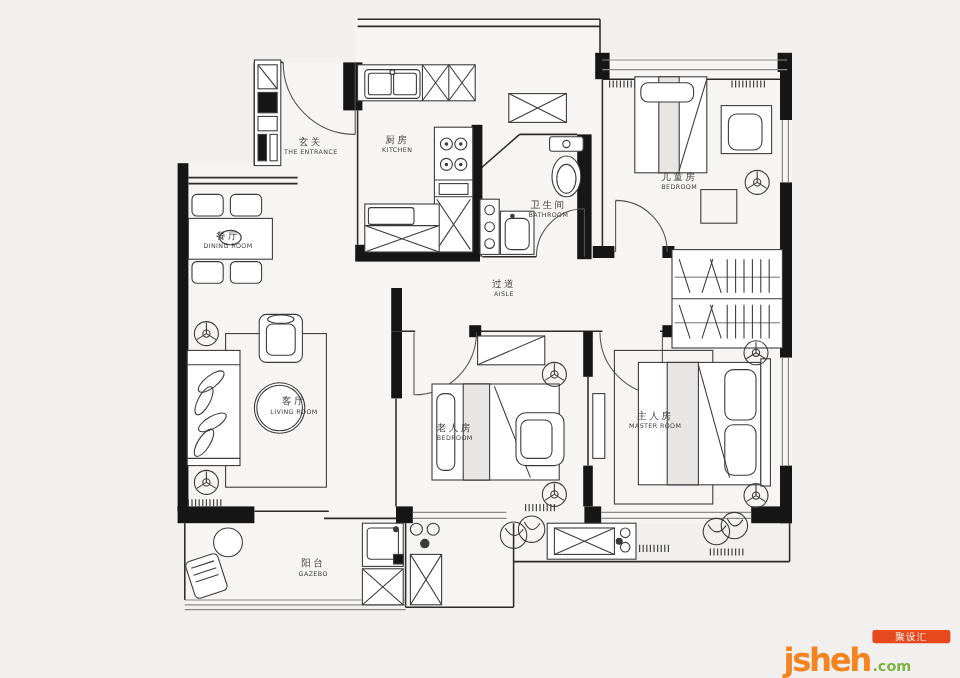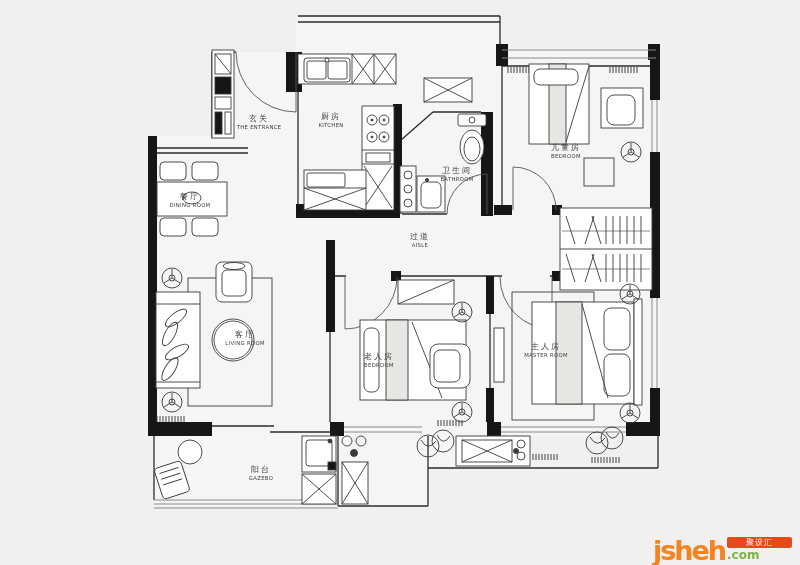--- a/index.html
+++ b/index.html
@@ -10,21 +10,21 @@
   }
   .stage{position:absolute;inset:0}
   svg{position:absolute;left:0;top:0;display:block}
   .rlabel{position:absolute;width:90px;text-align:center;color:#3d3d3d;line-height:1.2;pointer-events:none}
   .rlabel .zh{display:block;font-size:8px;letter-spacing:2px}
   .rlabel .en{display:block;font-size:8px;letter-spacing:.5px;transform:scale(.66);transform-origin:50% 0}
   .logo{position:absolute;right:8px;bottom:4px;display:flex;align-items:flex-end}
   .logo .brand{font-weight:bold;font-size:27px;color:#F5831F;letter-spacing:-2px;line-height:.78;font-style:normal}
   .logo .side{display:flex;flex-direction:column;align-items:flex-start;margin-left:2px}
   .logo .badge{background:#E8491C;color:#fff;font-size:8px;padding:1px 19px;border-radius:2px;line-height:1.15;letter-spacing:1px}
-  .logo .tld{color:#7CB342;font-weight:bold;font-size:12px;line-height:1;margin-top:1px}
+  .logo .tld{color:#7CB342;font-weight:bold;font-size:12px;line-height:1;margin-top:13px}
 </style>
 </head>
 <body>
 
 <div class="stage">
 
 <svg width="800" height="565" viewBox="0 0 800 565">
 
   <g>
     <path d="M212,52 H296 V16 H500 V48 H660 V436 H530 V468 H428 V506 H154 V436 H148 V136 H212 Z" fill="#f6f5f3" stroke="none"></path>

